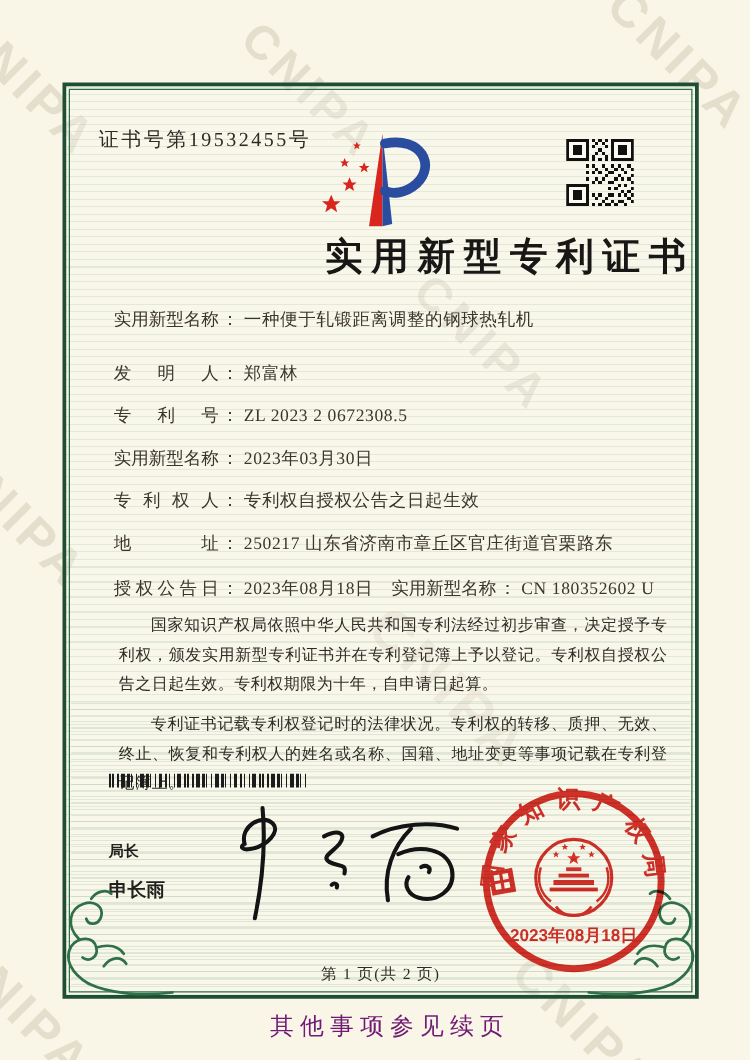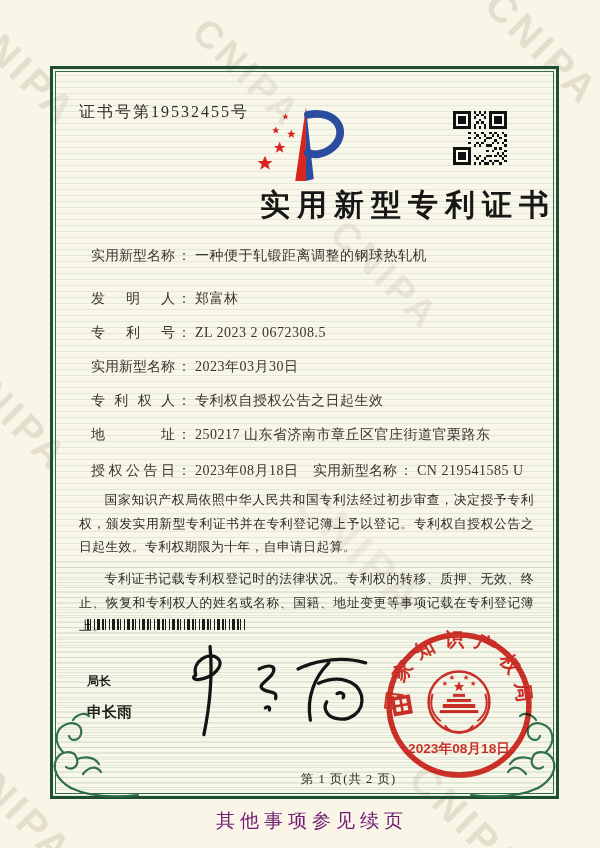--- a/index.html
+++ b/index.html
@@ -43,34 +43,34 @@
   
   .fields{ position:absolute; left:26px; top:178px; width:460px; font-size:14px; }
   .frow{ position:absolute; left:0; white-space:nowrap; color:#3a352d;margin-left:12px;}
   .frow .lbl{ display:inline-block; width:84px; text-align:justify; text-align-last:justify; vertical-align:bottom;}
   .frow .colon{ display:inline-block; margin:0 4px 0 2px;}
   .frow .val{ letter-spacing:.5px; }
   .grant-group{ position:absolute; left:222px; top:0; white-space:nowrap;}
   
   .paras{ position:absolute; left:26px; top:420px; width:455px;
     font-size:12.8px; line-height:1.85; text-align:justify; color:#2f2b26; letter-spacing:.4px;}
-  .paras p{ margin:0 0 8px 0; text-indent:2em;}
+  .paras p{ margin:0 0 8px 16px; text-indent:2em;}
   
   .barcode{
     position:absolute; left:34px; top:550px; width:158px; height:11px;
     background:repeating-linear-gradient(90deg,#1c1c1c 0 2px,transparent 2px 3px,#1c1c1c 3px 4px,transparent 4px 7px,#1c1c1c 7px 8px,transparent 8px 10px,#1c1c1c 10px 13px,transparent 13px 15px);
   }
   .chief-title{ position:absolute; left:34px; top:604px; font-size:12px; font-weight:600;
     font-family:"Liberation Sans","DejaVu Sans",sans-serif; color:#23211d;}
   .chief-name{ position:absolute; left:34px; top:634px; font-size:15px; font-weight:600;
     font-family:"Liberation Sans","DejaVu Sans",sans-serif; color:#23211d;}
   .signature{ position:absolute; left:112px; top:570px; }
   .seal{ position:absolute; left:330px; top:560px; z-index:4; mix-blend-mode:multiply; opacity:.95;}
   .page-footer{ position:absolute; left:0; top:702px; width:100%; text-align:center;
-    font-size:12.5px; color:#2e2b25; letter-spacing:1px;padding-left:44px;}
+    font-size:12.5px; color:#2e2b25; letter-spacing:1px;}
   .ornament{ position:absolute; bottom:-10px; z-index:3; pointer-events:none;}
   .ornament.left{ left:-10px; }
   .ornament.right{ right:-10px; transform:scaleX(-1); }
   .continuation{
     position:absolute; left:12px; top:808px; width:100%; text-align:center;
     font-size:19px; letter-spacing:5px; color:#701a75; z-index:2;
   }
 </style>
 </head>
 <body>
@@ -152,21 +152,21 @@
       </div>
       <div class="frow" style="top:145px">
         <span class="lbl">专利权人</span><span class="colon">：</span><span class="val">专利权自授权公告之日起生效</span>
       </div>
       <div class="frow" style="top:179px">
         <span class="lbl">地址</span><span class="colon">：</span><span class="val">250217 山东省济南市章丘区官庄街道官栗路东</span>
       </div>
       <div class="frow" style="top:215px">
         <span class="lbl">授权公告日</span><span class="colon">：</span><span class="val">2023年08月18日</span>
         <span class="grant-group">
-          <span class="lbl">实用新型名称</span><span class="colon">：</span><span class="val">CN 219541585 U</span>
+          <span class="lbl">实用新型名称</span><span class="colon">：</span><span class="val">CN 180352602 U</span>
         </span>
       </div>
     </div>
 
     <div class="paras">
       <p>国家知识产权局依照中华人民共和国专利法经过初步审查，决定授予专利权，颁发实用新型专利证书并在专利登记簿上予以登记。专利权自授权公告之日起生效。专利权期限为十年，自申请日起算。</p>
       <p>专利证书记载专利权登记时的法律状况。专利权的转移、质押、无效、终止、恢复和专利权人的姓名或名称、国籍、地址变更等事项记载在专利登记簿上。</p>
     </div>
 
     <div class="barcode"></div>

